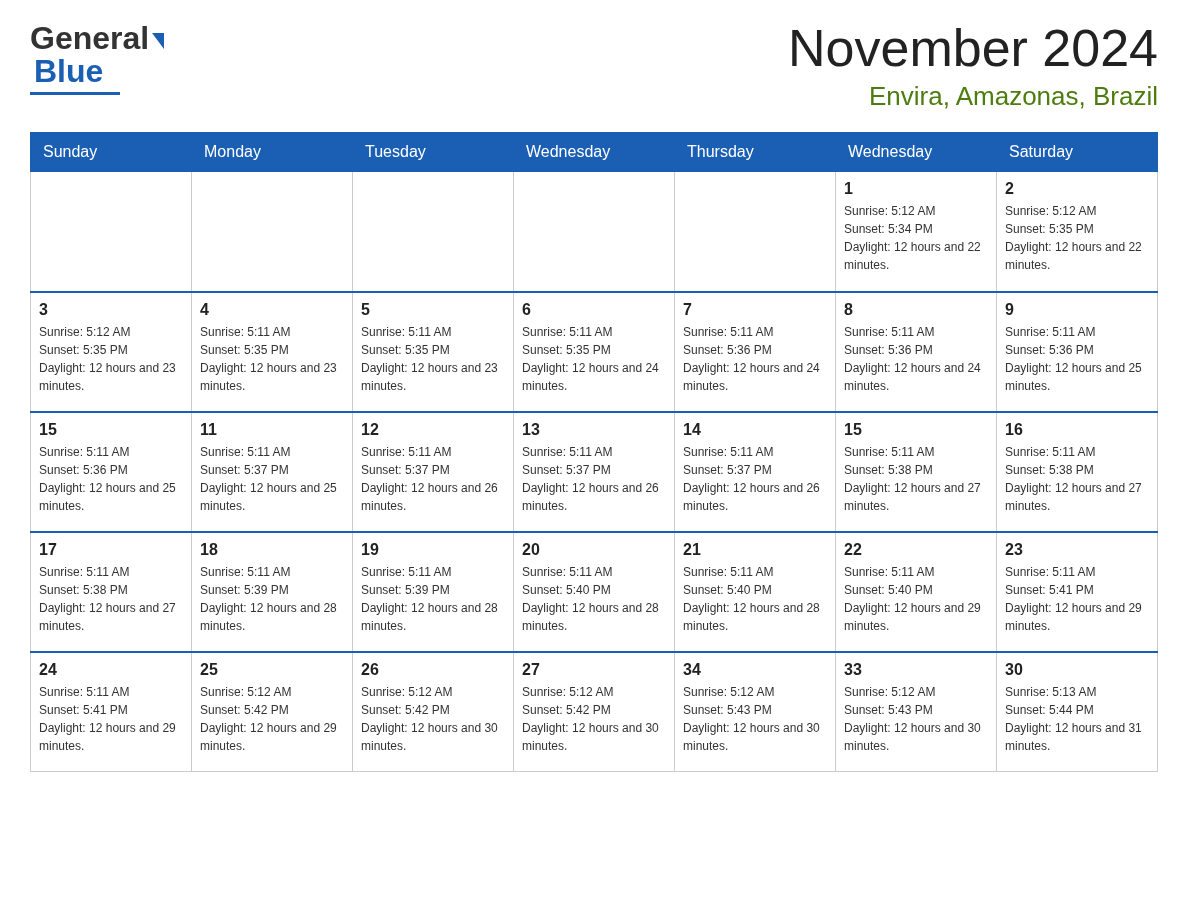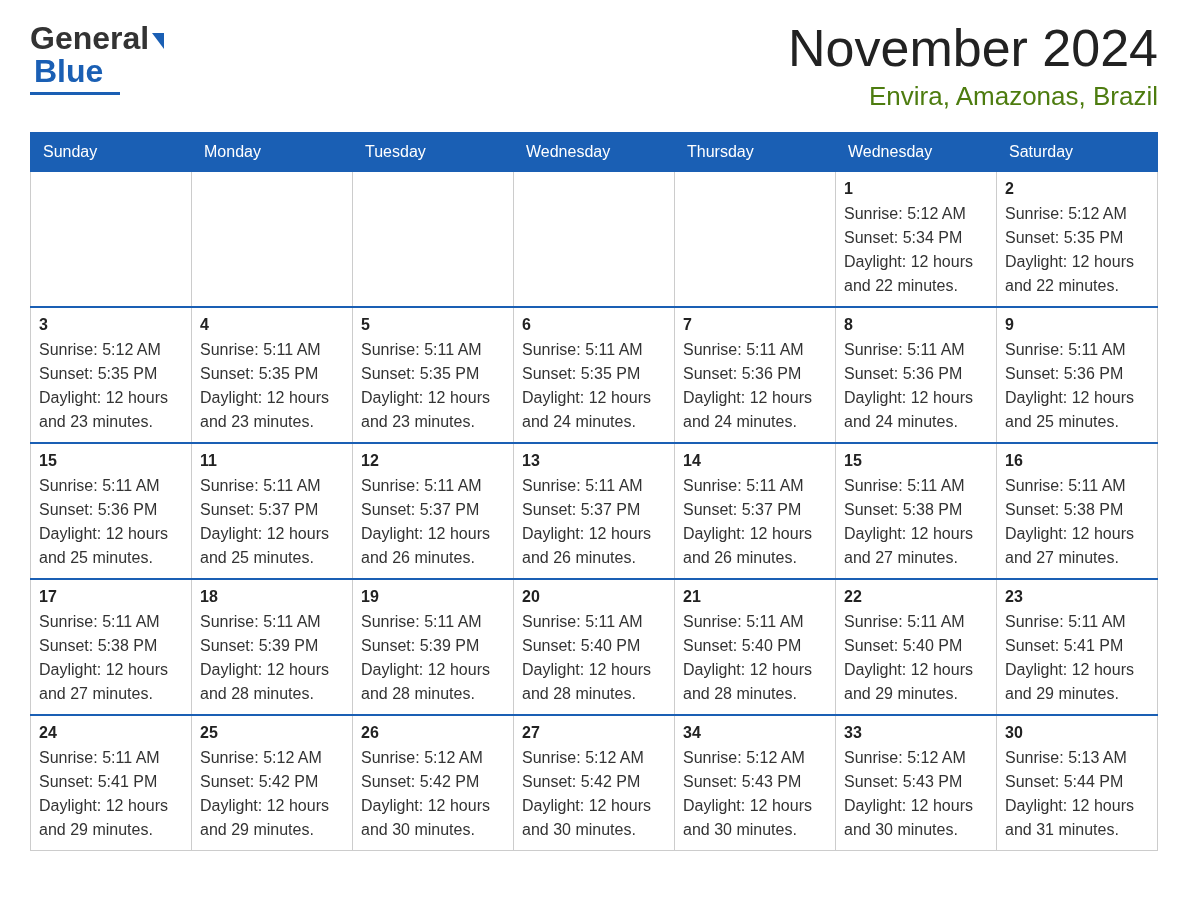--- a/index.html
+++ b/index.html
@@ -56,21 +56,21 @@
       height: 120px;
     }
     .day-number {
       font-size: 16px;
       font-weight: bold;
       color: #222;
       display: block;
       margin-bottom: 4px;
     }
     .day-info {
-      font-size: 16px;
+      font-size: 12px;
       color: #333;
       line-height: 1.5;
     }
     .empty-cell {
       background: #fff;
     }
     .row-divider td {
       border-top: 2px solid #1a5fb4;
     }
   </style>

